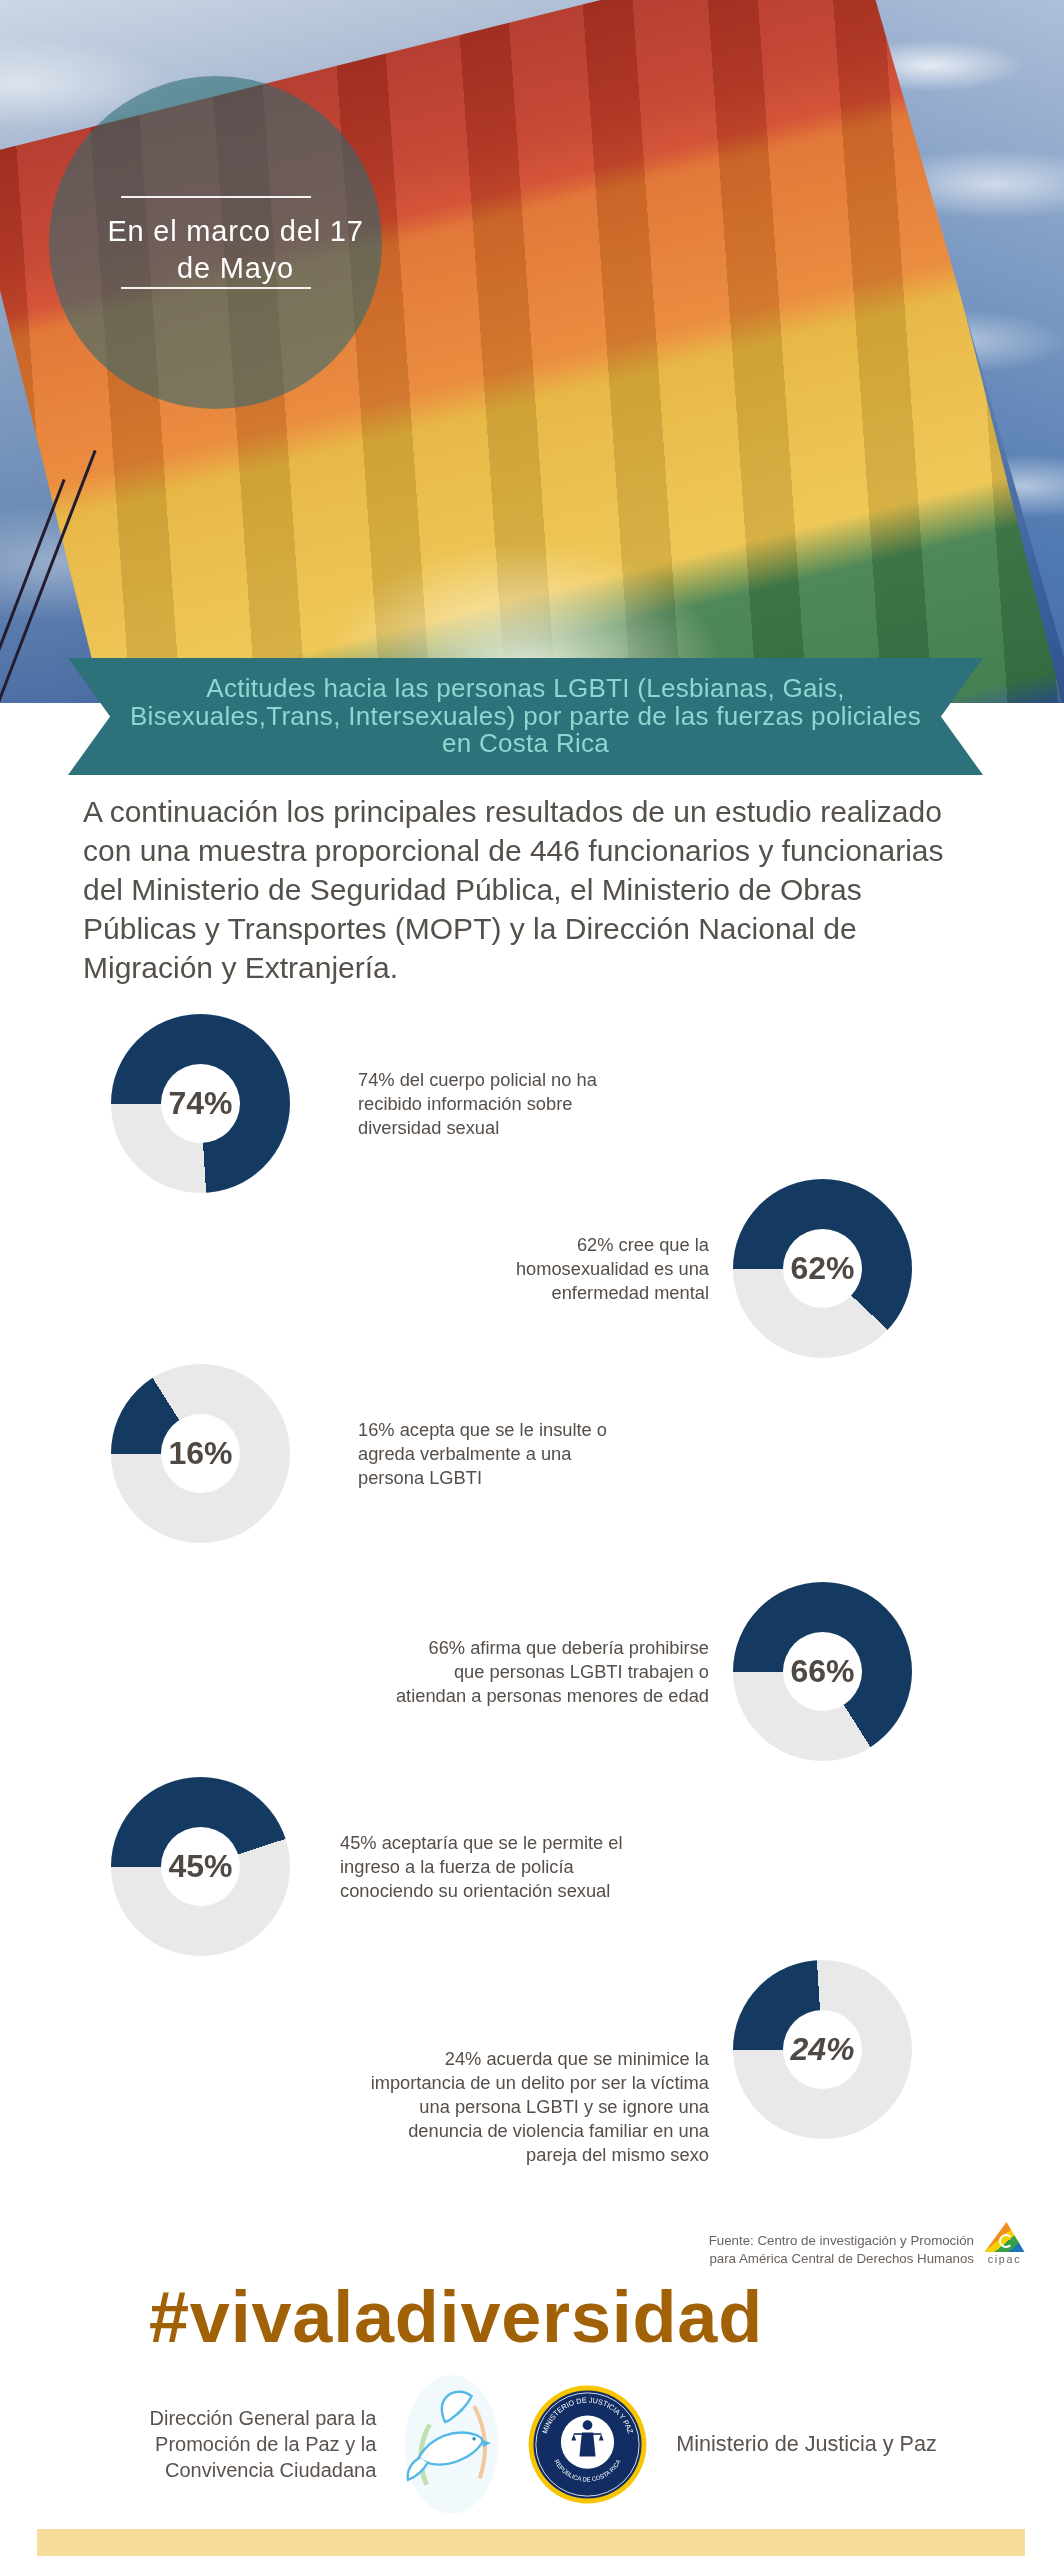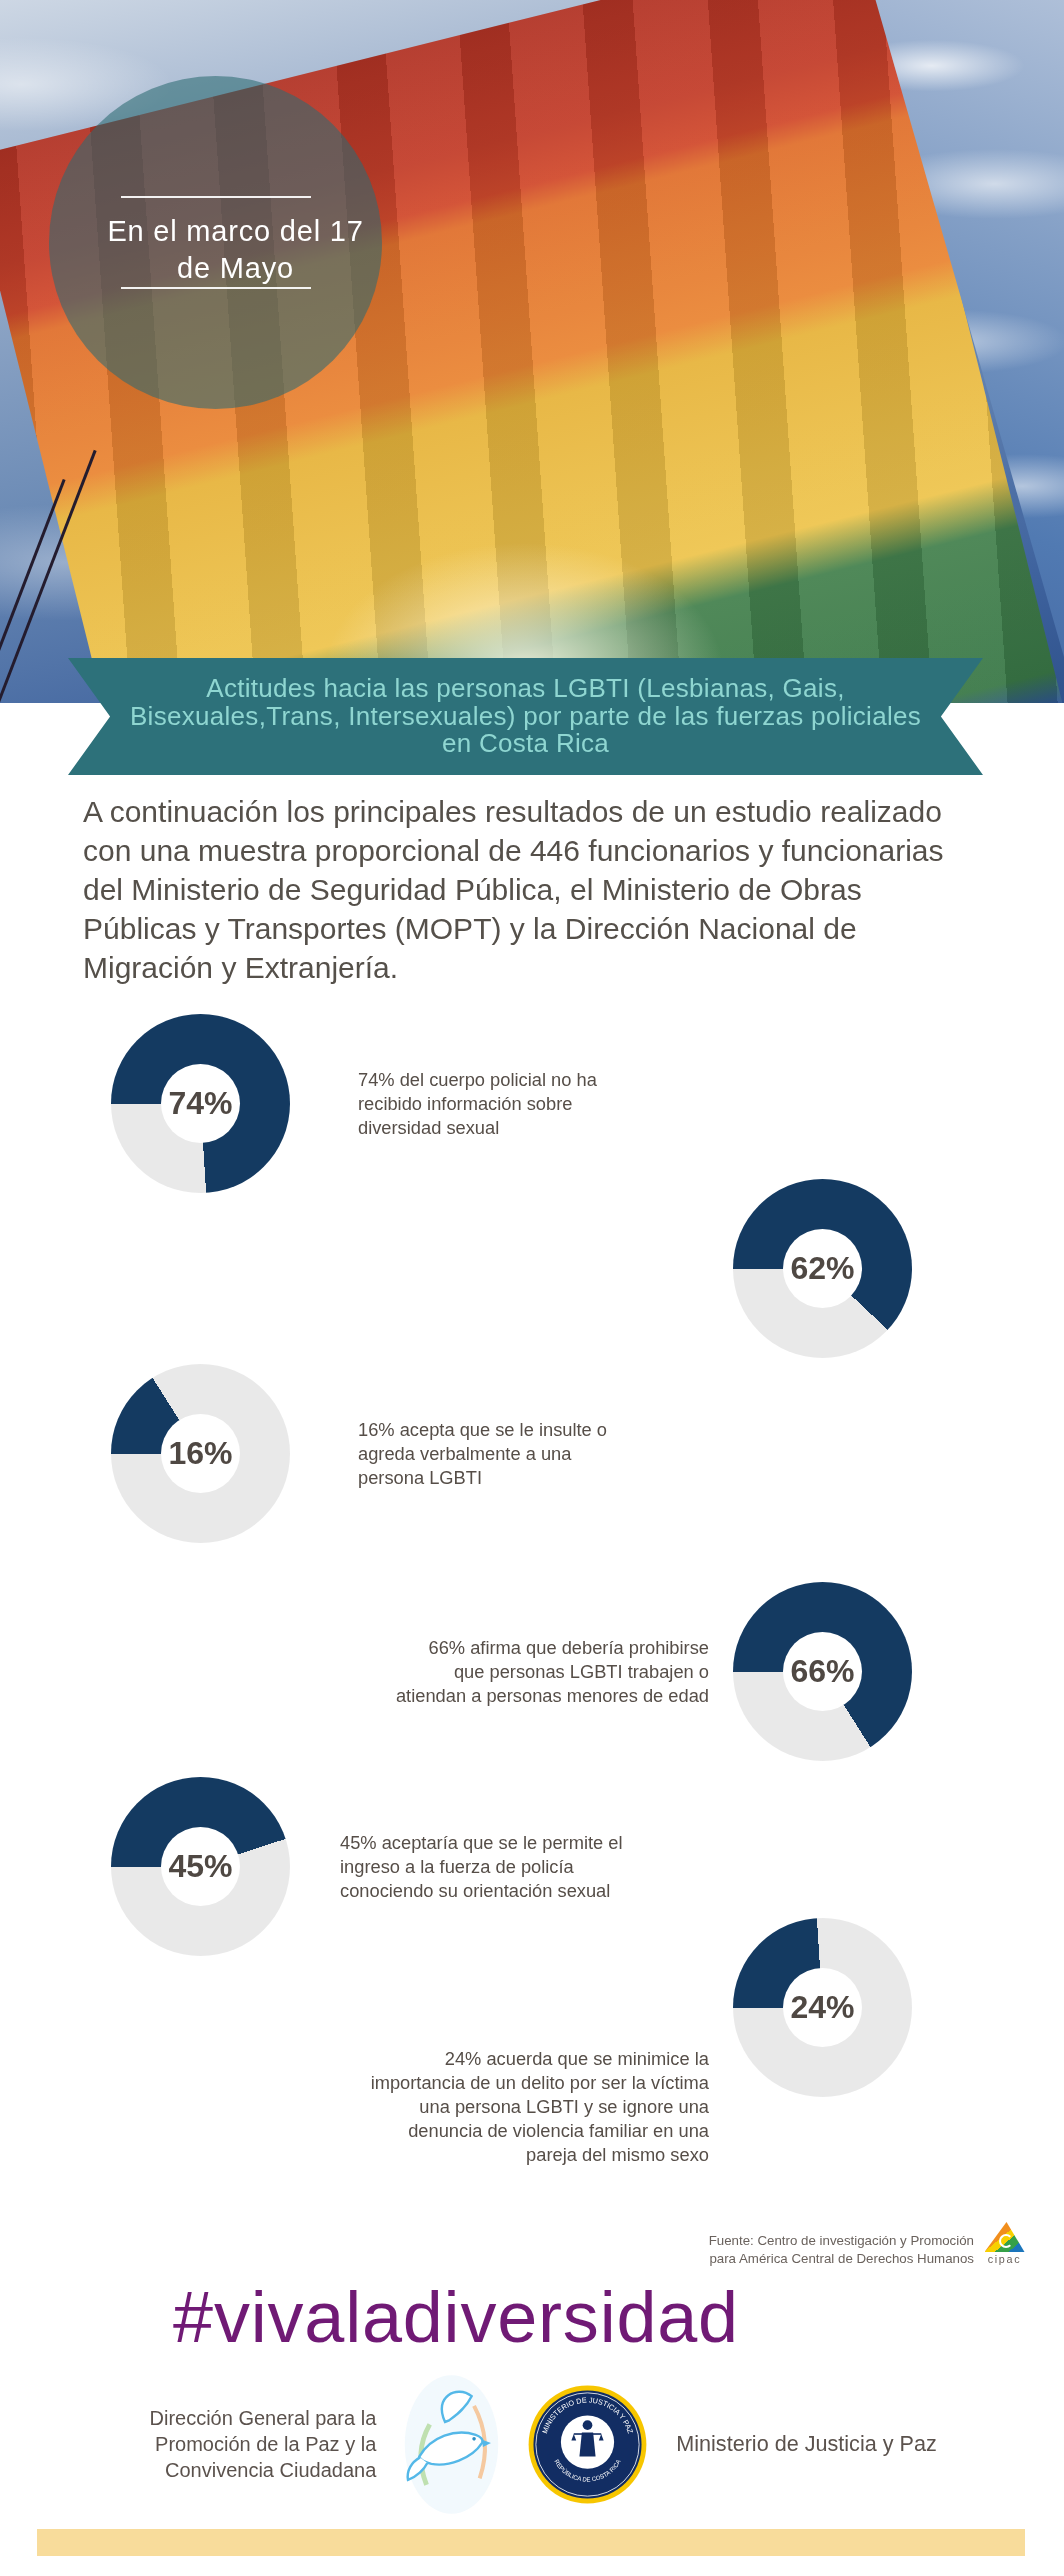--- a/index.html
+++ b/index.html
@@ -70,21 +70,21 @@
   .cipac{position:absolute;left:983px;top:2222px;width:43px;text-align:center;}
   .cipac-triangle{width:40px;height:30px;margin:0 auto;position:relative;
     clip-path:polygon(55% 0,100% 100%,0 100%);
     background:linear-gradient(140deg,#e32322 0 28%,#f18e1c 28% 46%,#f7d000 46% 60%,#35a048 60% 78%,#1b75bb 78% 100%);}
   .cipac-swirl{position:absolute;left:14px;top:11.6px;width:10.8px;height:10.8px;border:2.5px solid #ffffff;
     border-radius:50%;border-right-color:transparent;}
   .cipac-name{font-size:10.8px;letter-spacing:1.7px;color:#6a625d;margin-top:0.8px;}
 
   
   .hashtag{position:absolute;left:0;top:2277px;width:912px;text-align:center;
-    color:#701a75;font-size:72px;line-height:80px;font-weight:400;letter-spacing:0.8px;}
+    color:#a16207;font-size:72px;line-height:80px;font-weight:700;letter-spacing:0.8px;}
 
   
   .footer{position:absolute;left:0;top:2371px;width:1064px;height:146px;
     display:flex;align-items:center;justify-content:center;gap:23px;}
   .footer-left{width:249px;text-align:right;color:#5b524d;font-size:20px;line-height:26px;}
   .footer-right{color:#5b524d;font-size:21.6px;padding-left:5px;}
   .yellow-bar{position:absolute;left:37px;top:2529px;width:988px;height:27.4px;background:#f8dc9b;}
 </style>
 </head>
 <body>
@@ -122,20 +122,23 @@
   </div>
   <div class="stat-text" style="left:358px;top:1014px;width:287px;">
     <span>74% del cuerpo policial no ha recibido información sobre diversidad sexual</span>
   </div>
 
   <div class="donut" style="left: 733px; top: 1179px; background: conic-gradient(from 0.75turn, rgb(20, 58, 97) 0deg, rgb(20, 58, 97) 62%, rgb(233, 233, 233) 62%, rgb(233, 233, 233) 100%);">
     <div class="donut-hole">
       <span class="donut-label">62%</span>
     </div>
   </div>
+  <div class="stat-text align-right" style="left:460px;top:1179px;width:249px;">
+    <span>62% cree que la homosexualidad es una enfermedad mental</span>
+  </div>
 
   <div class="donut" style="left: 111px; top: 1364px; background: conic-gradient(from 0.75turn, rgb(20, 58, 97) 0deg, rgb(20, 58, 97) 16%, rgb(233, 233, 233) 16%, rgb(233, 233, 233) 100%);">
     <div class="donut-hole">
       <span class="donut-label">16%</span>
     </div>
   </div>
   <div class="stat-text" style="left:358px;top:1364px;width:274px;">
     <span>16% acepta que se le insulte o agreda verbalmente a una persona LGBTI</span>
   </div>
 
@@ -150,21 +153,21 @@
 
   <div class="donut" style="left: 111px; top: 1777px; background: conic-gradient(from 0.75turn, rgb(20, 58, 97) 0deg, rgb(20, 58, 97) 45%, rgb(233, 233, 233) 45%, rgb(233, 233, 233) 100%);">
     <div class="donut-hole">
       <span class="donut-label">45%</span>
     </div>
   </div>
   <div class="stat-text" style="left:340px;top:1777px;width:291px;">
     <span>45% aceptaría que se le permite el ingreso a la fuerza de policía conociendo su orientación sexual</span>
   </div>
 
-  <div class="donut" style="left: 733px; top: 1918px; background: conic-gradient(from 0.75turn, rgb(20, 58, 97) 0deg, rgb(20, 58, 97) 24%, rgb(233, 233, 233) 24%, rgb(233, 233, 233) 100%);">
+  <div class="donut" style="left: 733px; top: 1960px; background: conic-gradient(from 0.75turn, rgb(20, 58, 97) 0deg, rgb(20, 58, 97) 24%, rgb(233, 233, 233) 24%, rgb(233, 233, 233) 100%); font-style: italic;">
     <div class="donut-hole">
       <span class="donut-label">24%</span>
     </div>
   </div>
   <div class="stat-text align-right" style="left:360px;top:2017px;width:349px;">
     <span>24% acuerda que se minimice la importancia de un delito por ser la víctima una persona LGBTI y se ignore una denuncia de violencia familiar en una pareja del mismo sexo</span>
   </div>
 
   <div class="source-text">
     <div>Fuente: Centro de investigación y Promoción</div>

